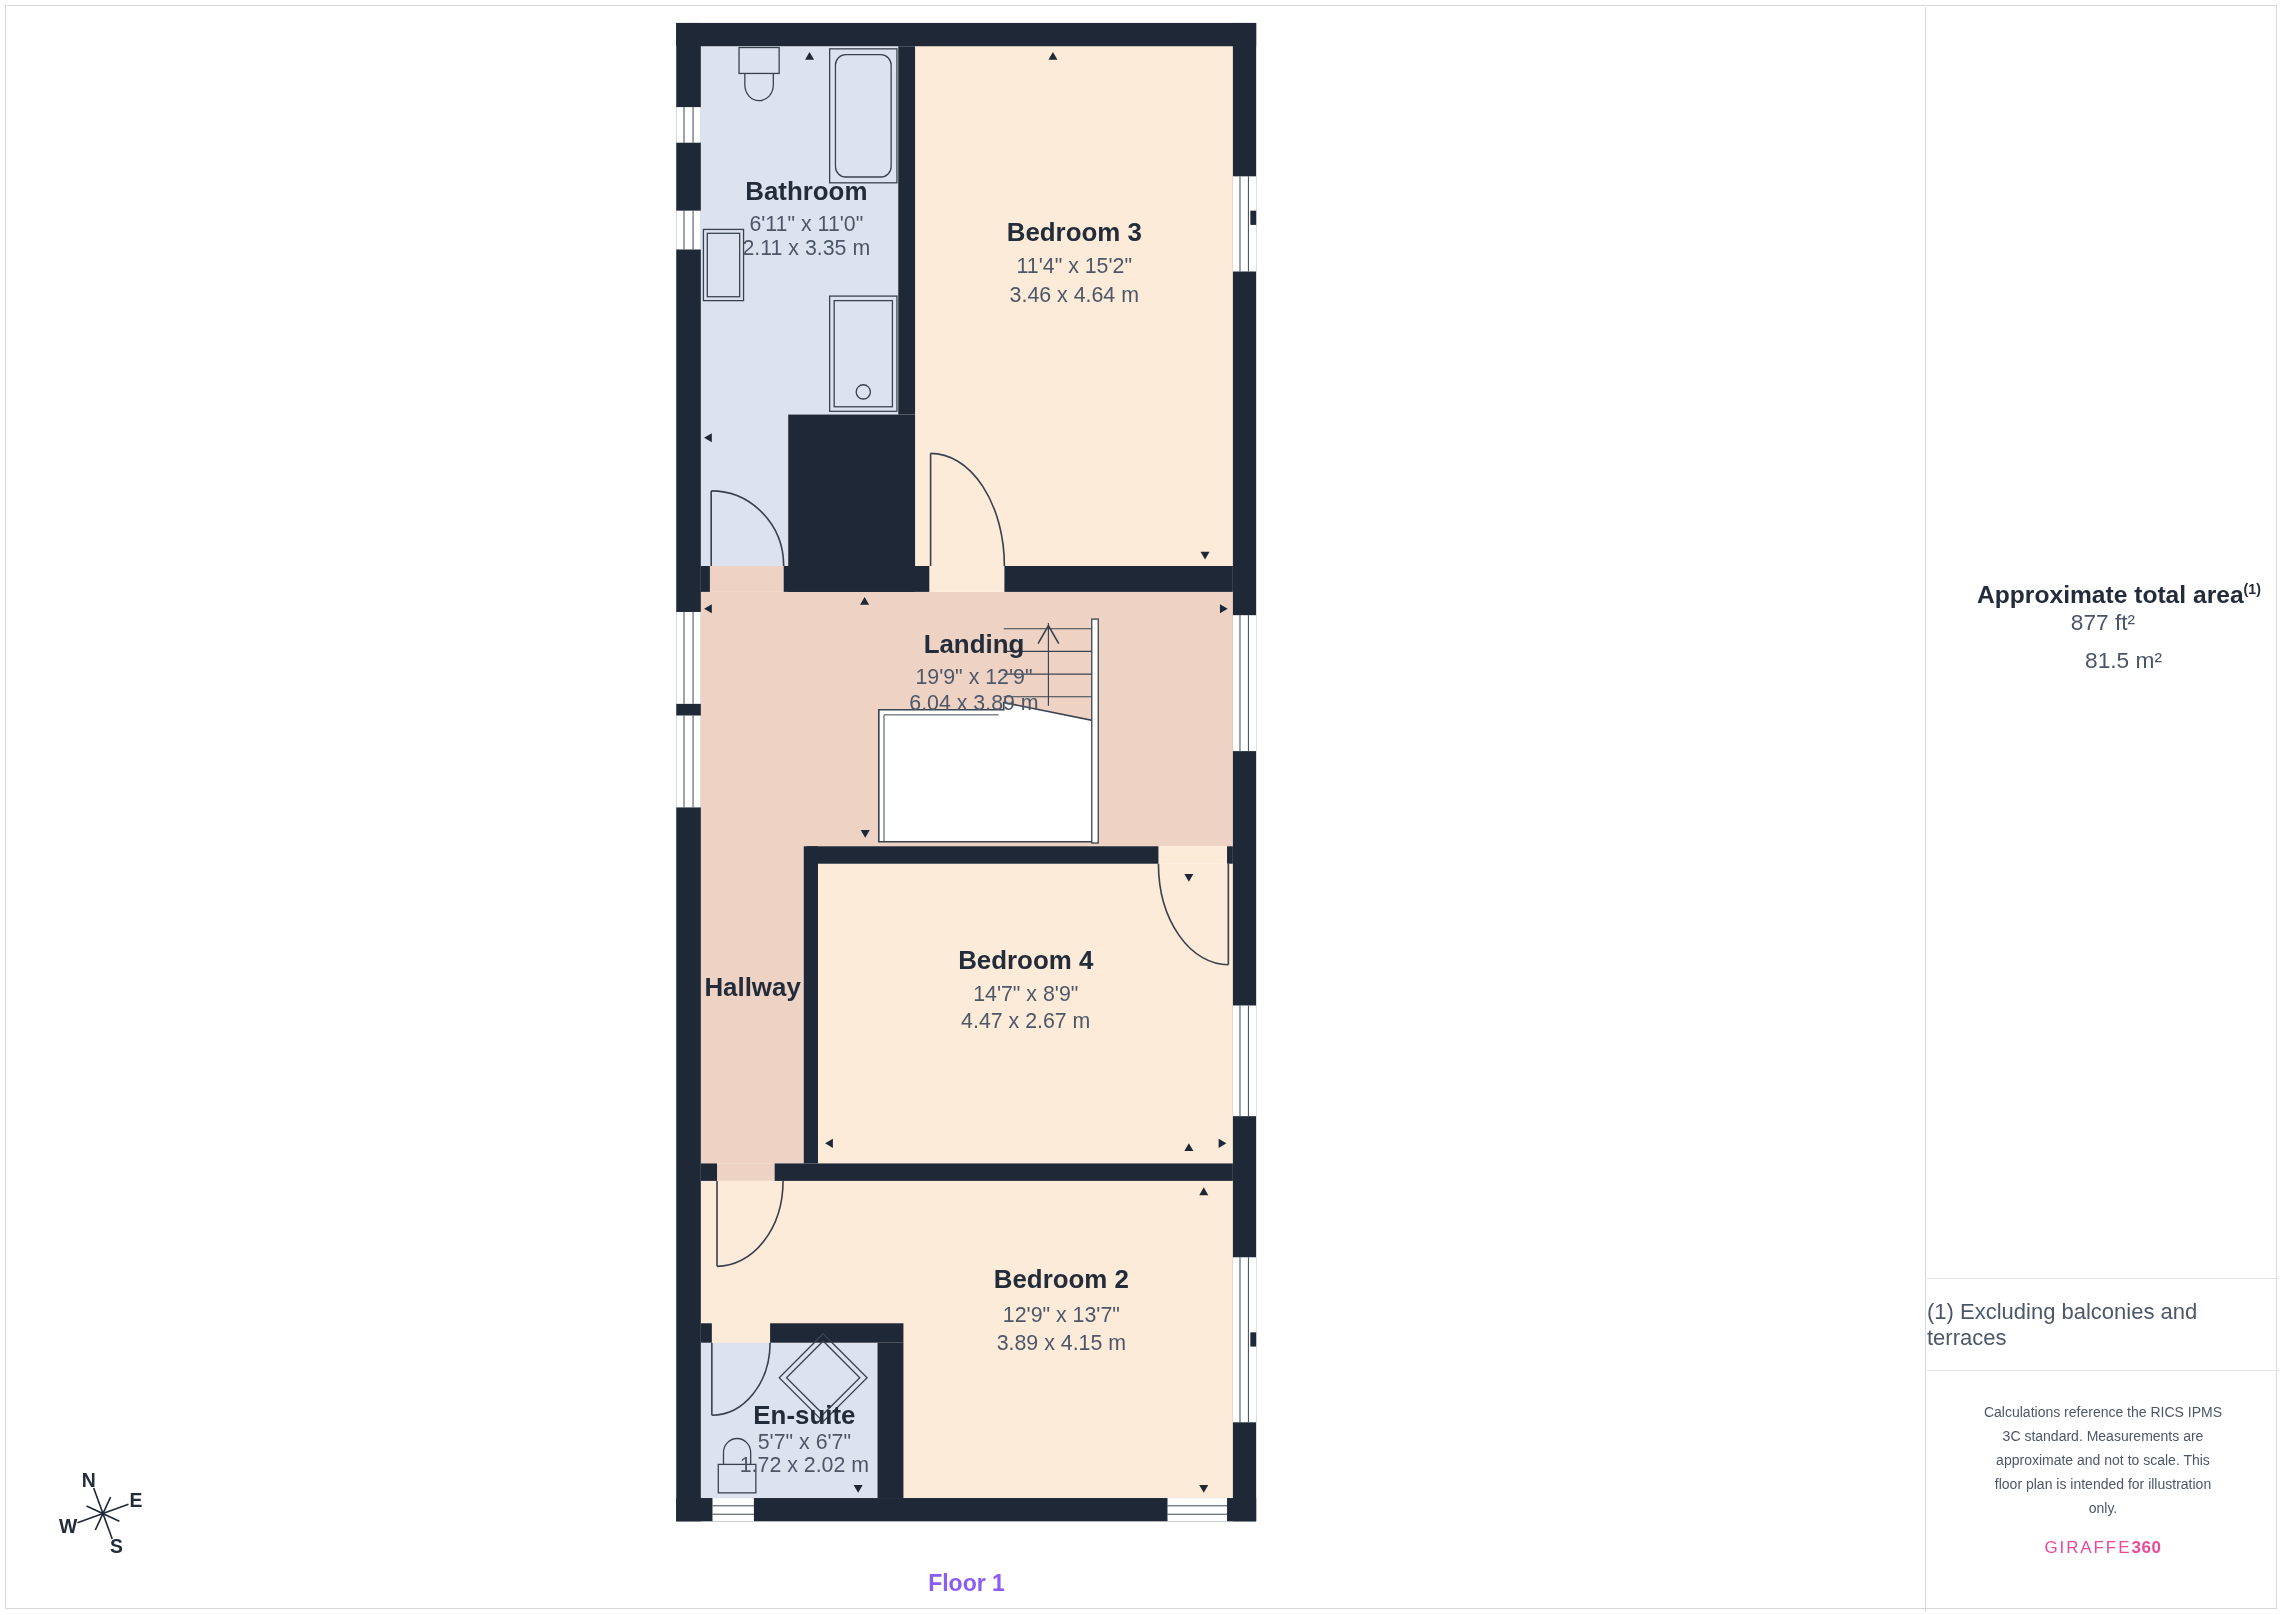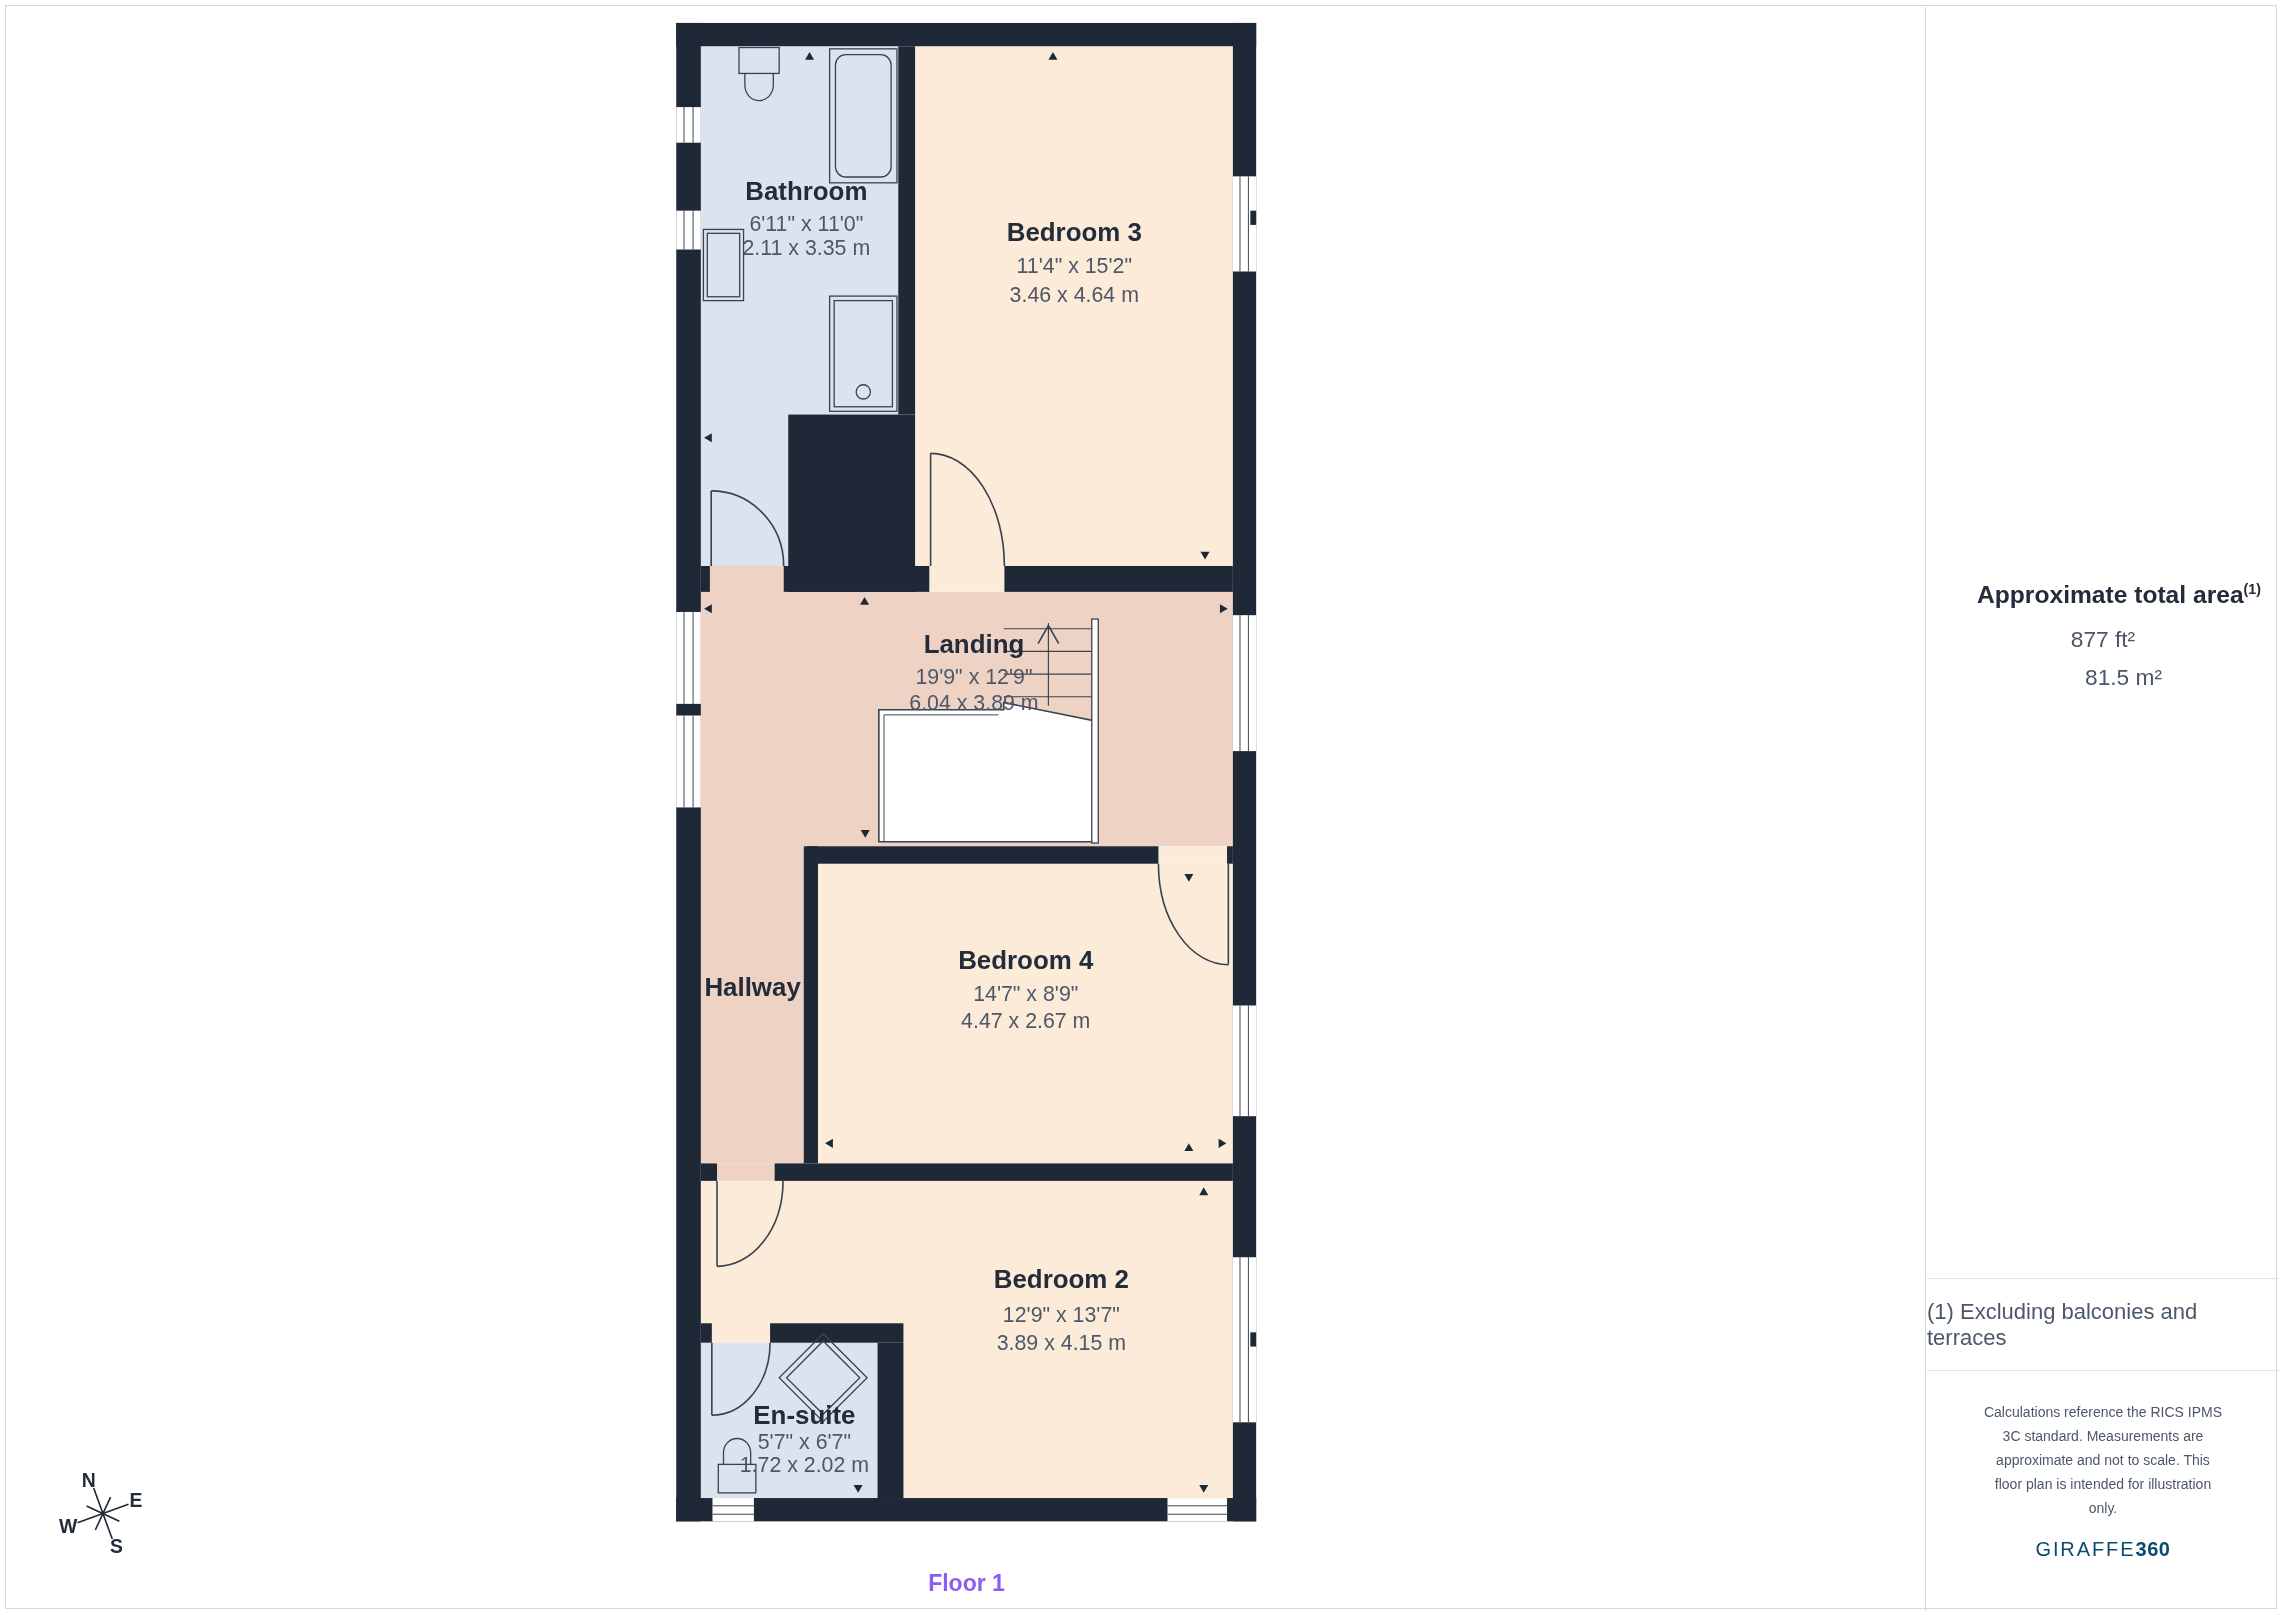--- a/index.html
+++ b/index.html
@@ -8,28 +8,28 @@
   .frame{position:absolute;left:5.2px;top:5.2px;width:2270px;height:1602px;border:1.9px solid #d8d8d8;}
   .plan-svg{position:absolute;left:673px;top:13px;}
   .compass-svg{position:absolute;left:19.4px;top:1457px;}
   .floor-label{position:absolute;left:837px;top:1570px;width:259px;text-align:center;
                font-size:23px;font-weight:700;color:#8b5cf6;}
   .sb-divider{position:absolute;left:1925px;top:6.5px;width:1.3px;height:1604px;background:#d8d8d8;}
   .sb-hline{position:absolute;left:1927px;width:352px;height:1.3px;background:#e2e2e2;}
   .sb-area{position:absolute;left:1927px;top:581px;width:352px;text-align:center;}
   .sb-area-title{font-size:24.6px;font-weight:700;color:#232c3a;margin-left:32px;}
   .sb-area-title sup{font-size:14.2px;font-weight:700;}
-  .sb-area-val{font-size:22.7px;color:#4a5568;margin-top:17px;}
+  .sb-area-val{font-size:22.7px;color:#4a5568;}
   .sb-area-val.metric{margin-top:10.4px;padding-left:41px;}
   .sb-footnote{position:absolute;left:1927px;top:1279px;width:352px;height:91px;display:flex;
                align-items:center;justify-content:center;font-size:22px;color:#4c5768;}
   .sb-disclaimer{position:absolute;left:1927px;top:1400px;width:352px;text-align:center;
                  font-size:14px;line-height:24px;color:#4c5768;}
   .sb-brand{position:absolute;left:1927px;top:1538px;width:352px;text-align:center;
-            font-size:20px;color:#0c4a6e;}
+            font-size:17px;color:#ec4899;}
   .sb-brand .bn{font-weight:400;letter-spacing:1.9px;}
   .sb-brand .bs{font-weight:700;letter-spacing:0.6px;}
   svg text{font-family:"Liberation Sans",sans-serif;}
   .room-title{font-size:40px;font-weight:700;fill:#232c3a;}
   .room-dim{font-size:33px;fill:#4d5768;}
   .fx{fill:none;stroke:#39424f;stroke-width:2;}
   .door{fill:none;stroke:#39424f;stroke-width:2.5;}
   .wline{stroke:#39424f;stroke-width:1.5;}
   .arrow{fill:#1f2836;}
 </style>

